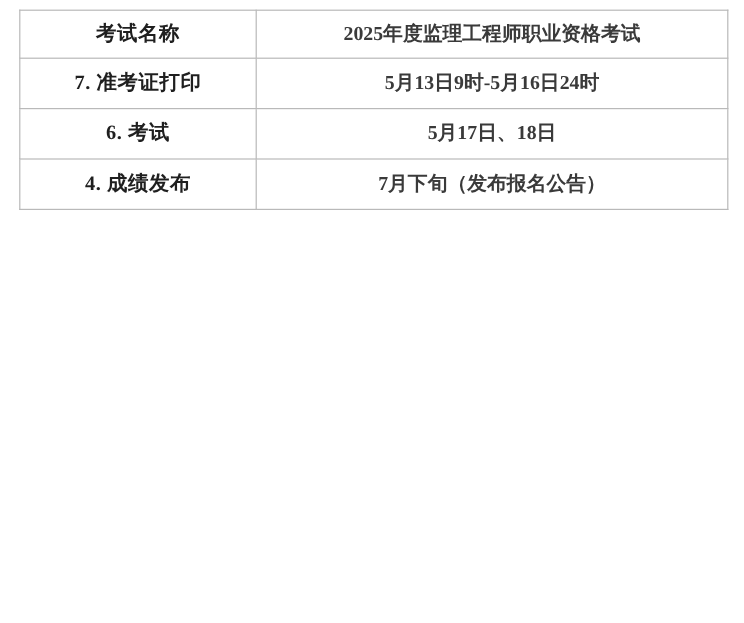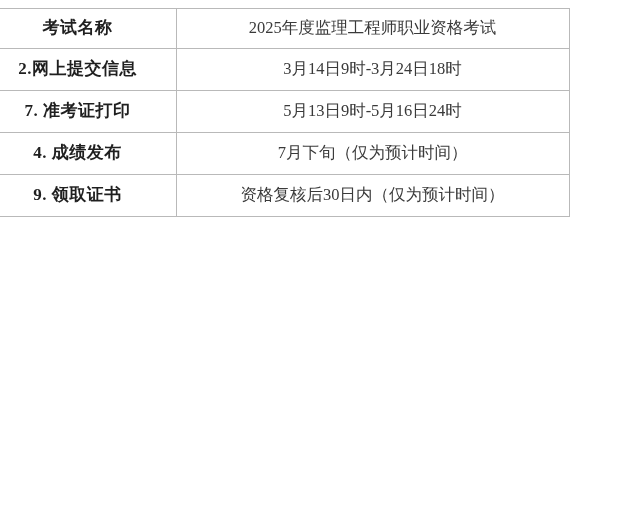--- a/index.html
+++ b/index.html
@@ -14,21 +14,20 @@
     color: #2b2b2b;
     overflow: hidden;
   }
   .sheet {
     width: 548px;
     height: 519px;
     box-sizing: border-box;
     padding: 8px 16px 8px 16px;
     display: flex;
     align-items: flex-start;
-    justify-content: center;
   }
   table.schedule {
     border-collapse: collapse;
     width: 588px;
     table-layout: fixed;
     margin: 0 auto;
   }
   table.schedule td {
     border: 1px solid #b9b9b9;
     vertical-align: middle;
@@ -46,20 +45,21 @@
   }
   td.value {
     width: 392px;
     font-size: 16.5px;
     color: #3a3a3a;
     line-height: 1.5;
     padding: 6px 8px;
   }
   .value-main {
     display: block;
+    font-weight: bold;
   }
   .value-sub {
     display: block;
     margin-top: 9px;
   }
   .h40 { height: 40px; }
   .h42 { height: 42px; }
   .h72 { height: 72px; }
 </style>
 </head>
@@ -70,47 +70,41 @@
     <tbody>
 
       <tr class="h40">
         <td class="label">考试名称</td>
         <td class="value">
           <span class="value-main">2025年度监理工程师职业资格考试</span>
         </td>
       </tr>
 
 
-      <tr class="h42">
-        <td class="label">2.网上提交信息</td>
-        <td class="value">
-          <span class="value-main">3月14日9时-3月24日18时</span>
-        </td>
-      </tr>
 
 
 
       <tr class="h42">
         <td class="label">7. 准考证打印</td>
         <td class="value">
           <span class="value-main">5月13日9时-5月16日24时</span>
         </td>
       </tr>
 
+      <tr class="h42">
+        <td class="label">6. 考试</td>
+        <td class="value">
+          <span class="value-main">5月17日、18日</span>
+        </td>
+      </tr>
 
       <tr class="h42">
         <td class="label">4. 成绩发布</td>
         <td class="value">
-          <span class="value-main">7月下旬（仅为预计时间）</span>
+          <span class="value-main">7月下旬（发布报名公告）</span>
         </td>
       </tr>
 
 
-      <tr class="h42">
-        <td class="label">9. 领取证书</td>
-        <td class="value">
-          <span class="value-main">资格复核后30日内（仅为预计时间）</span>
-        </td>
-      </tr>
 
     </tbody>
   </table>
 </div>
 
 </body></html>

